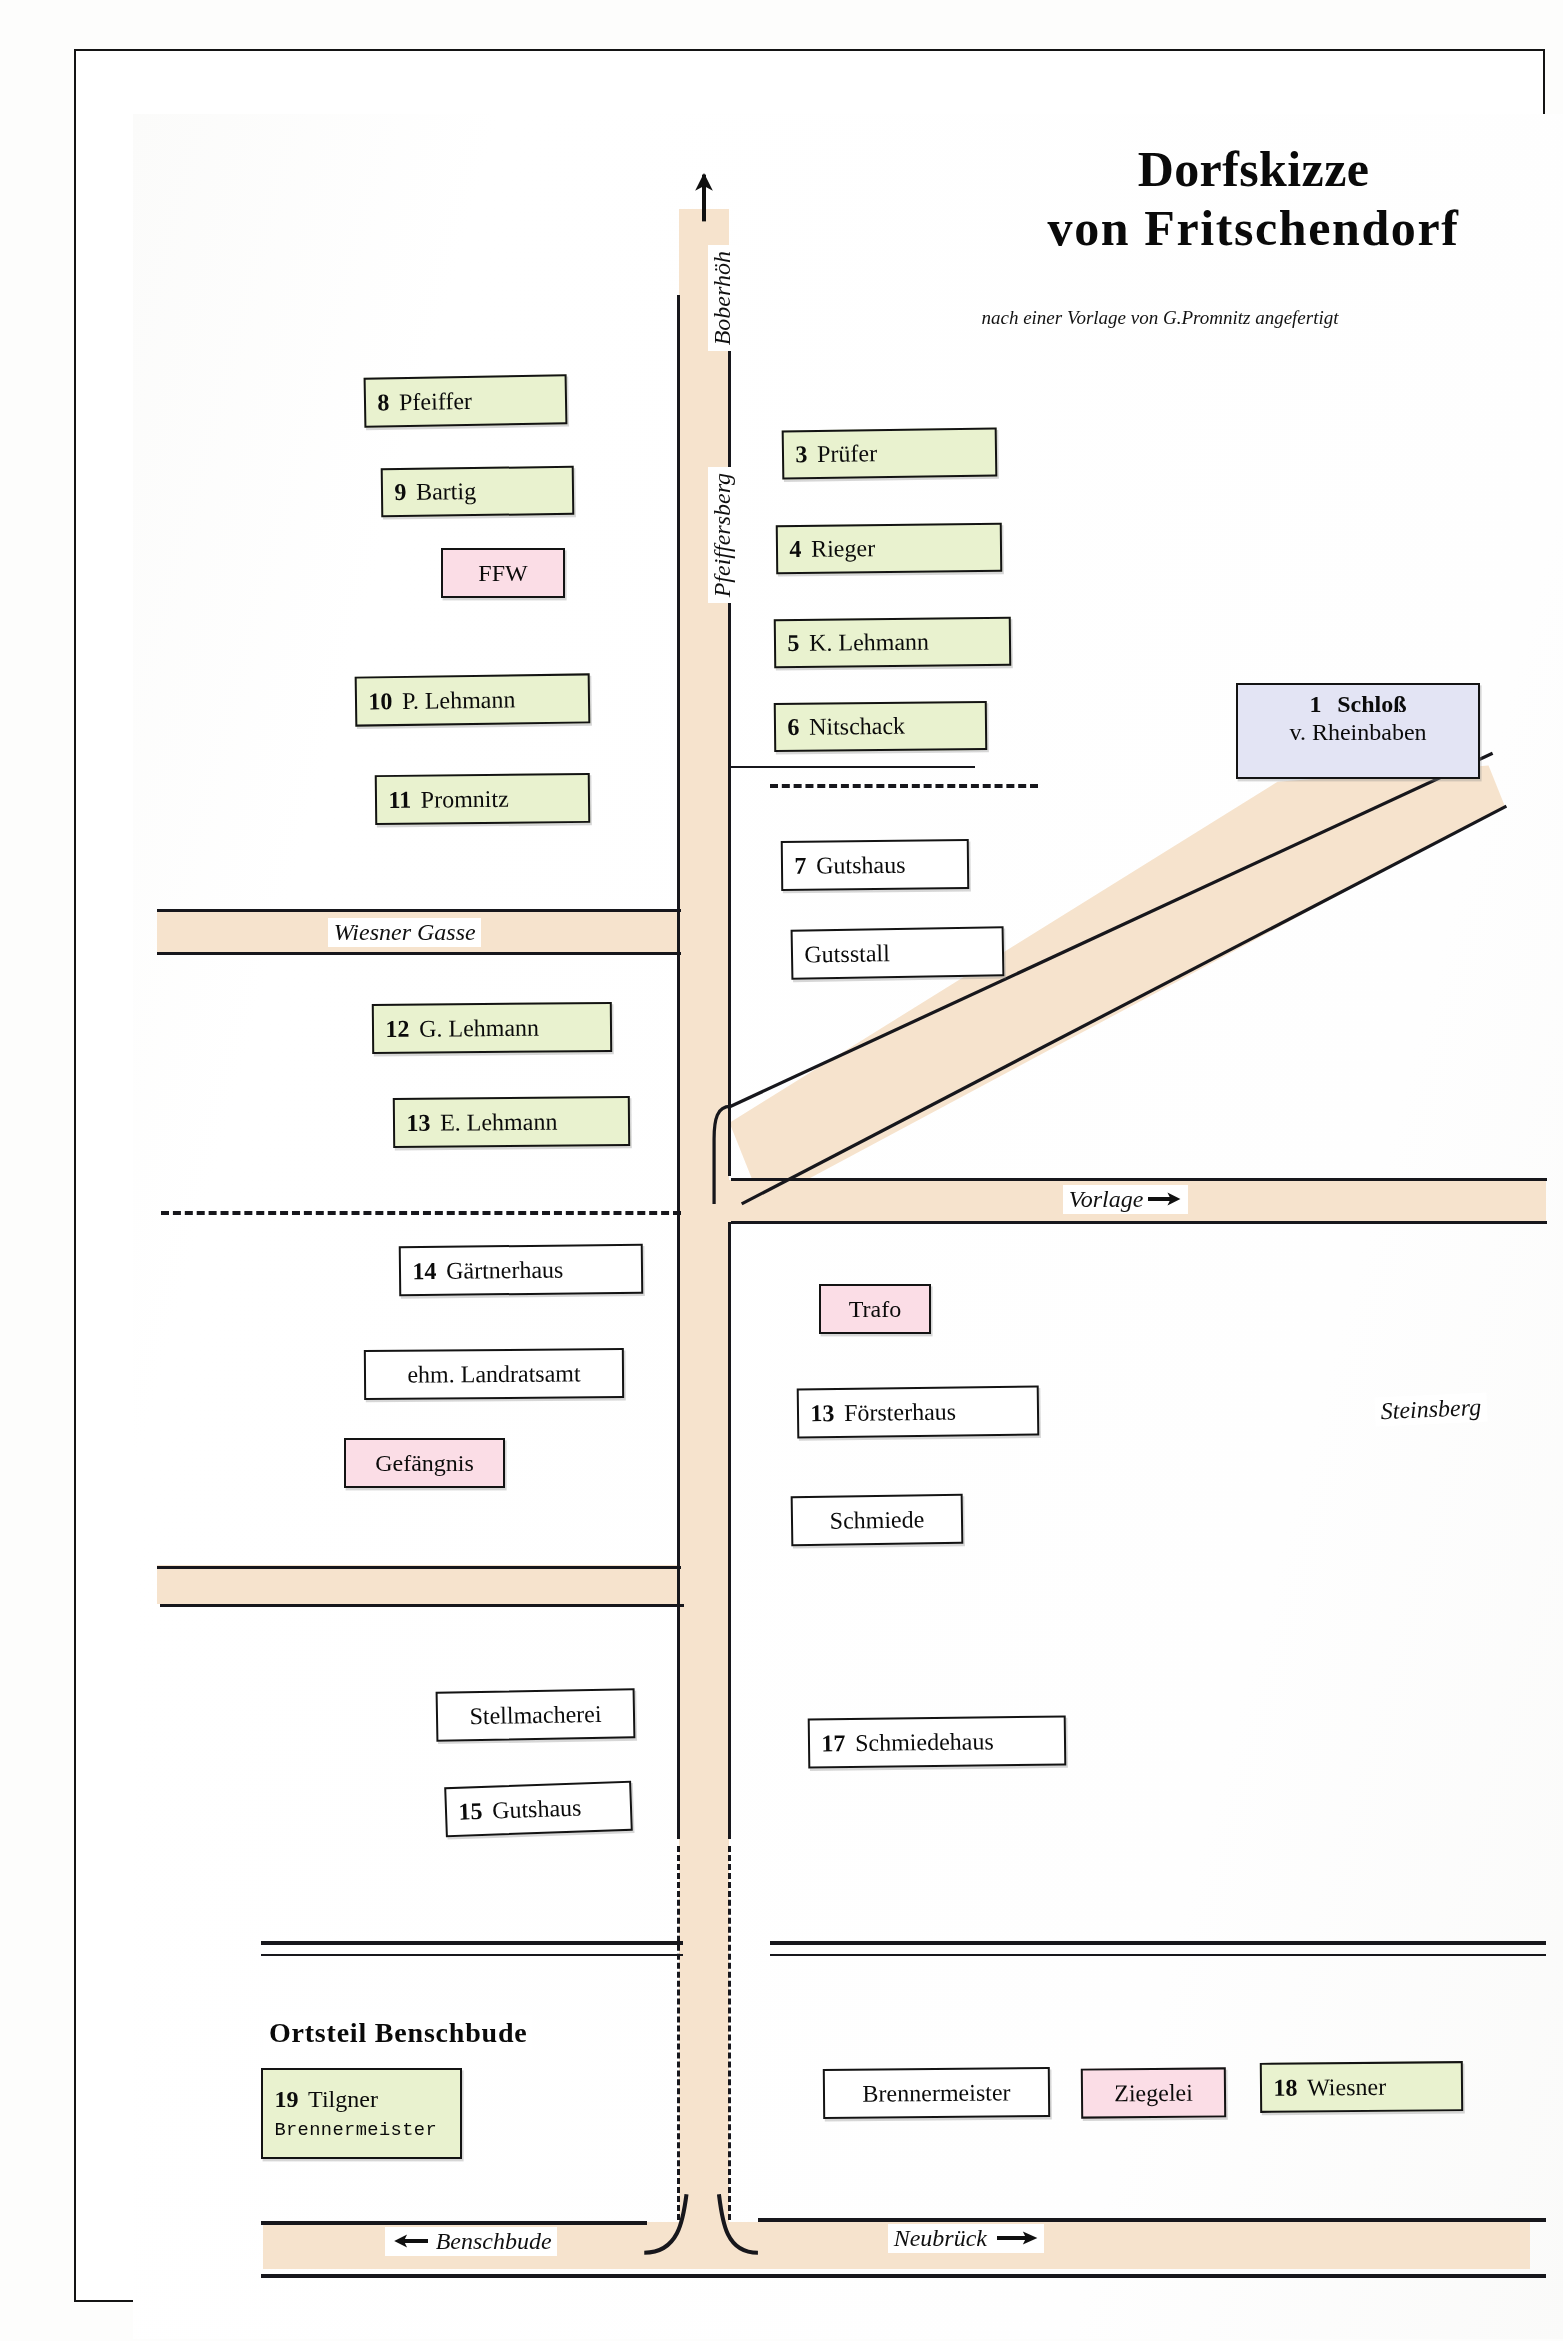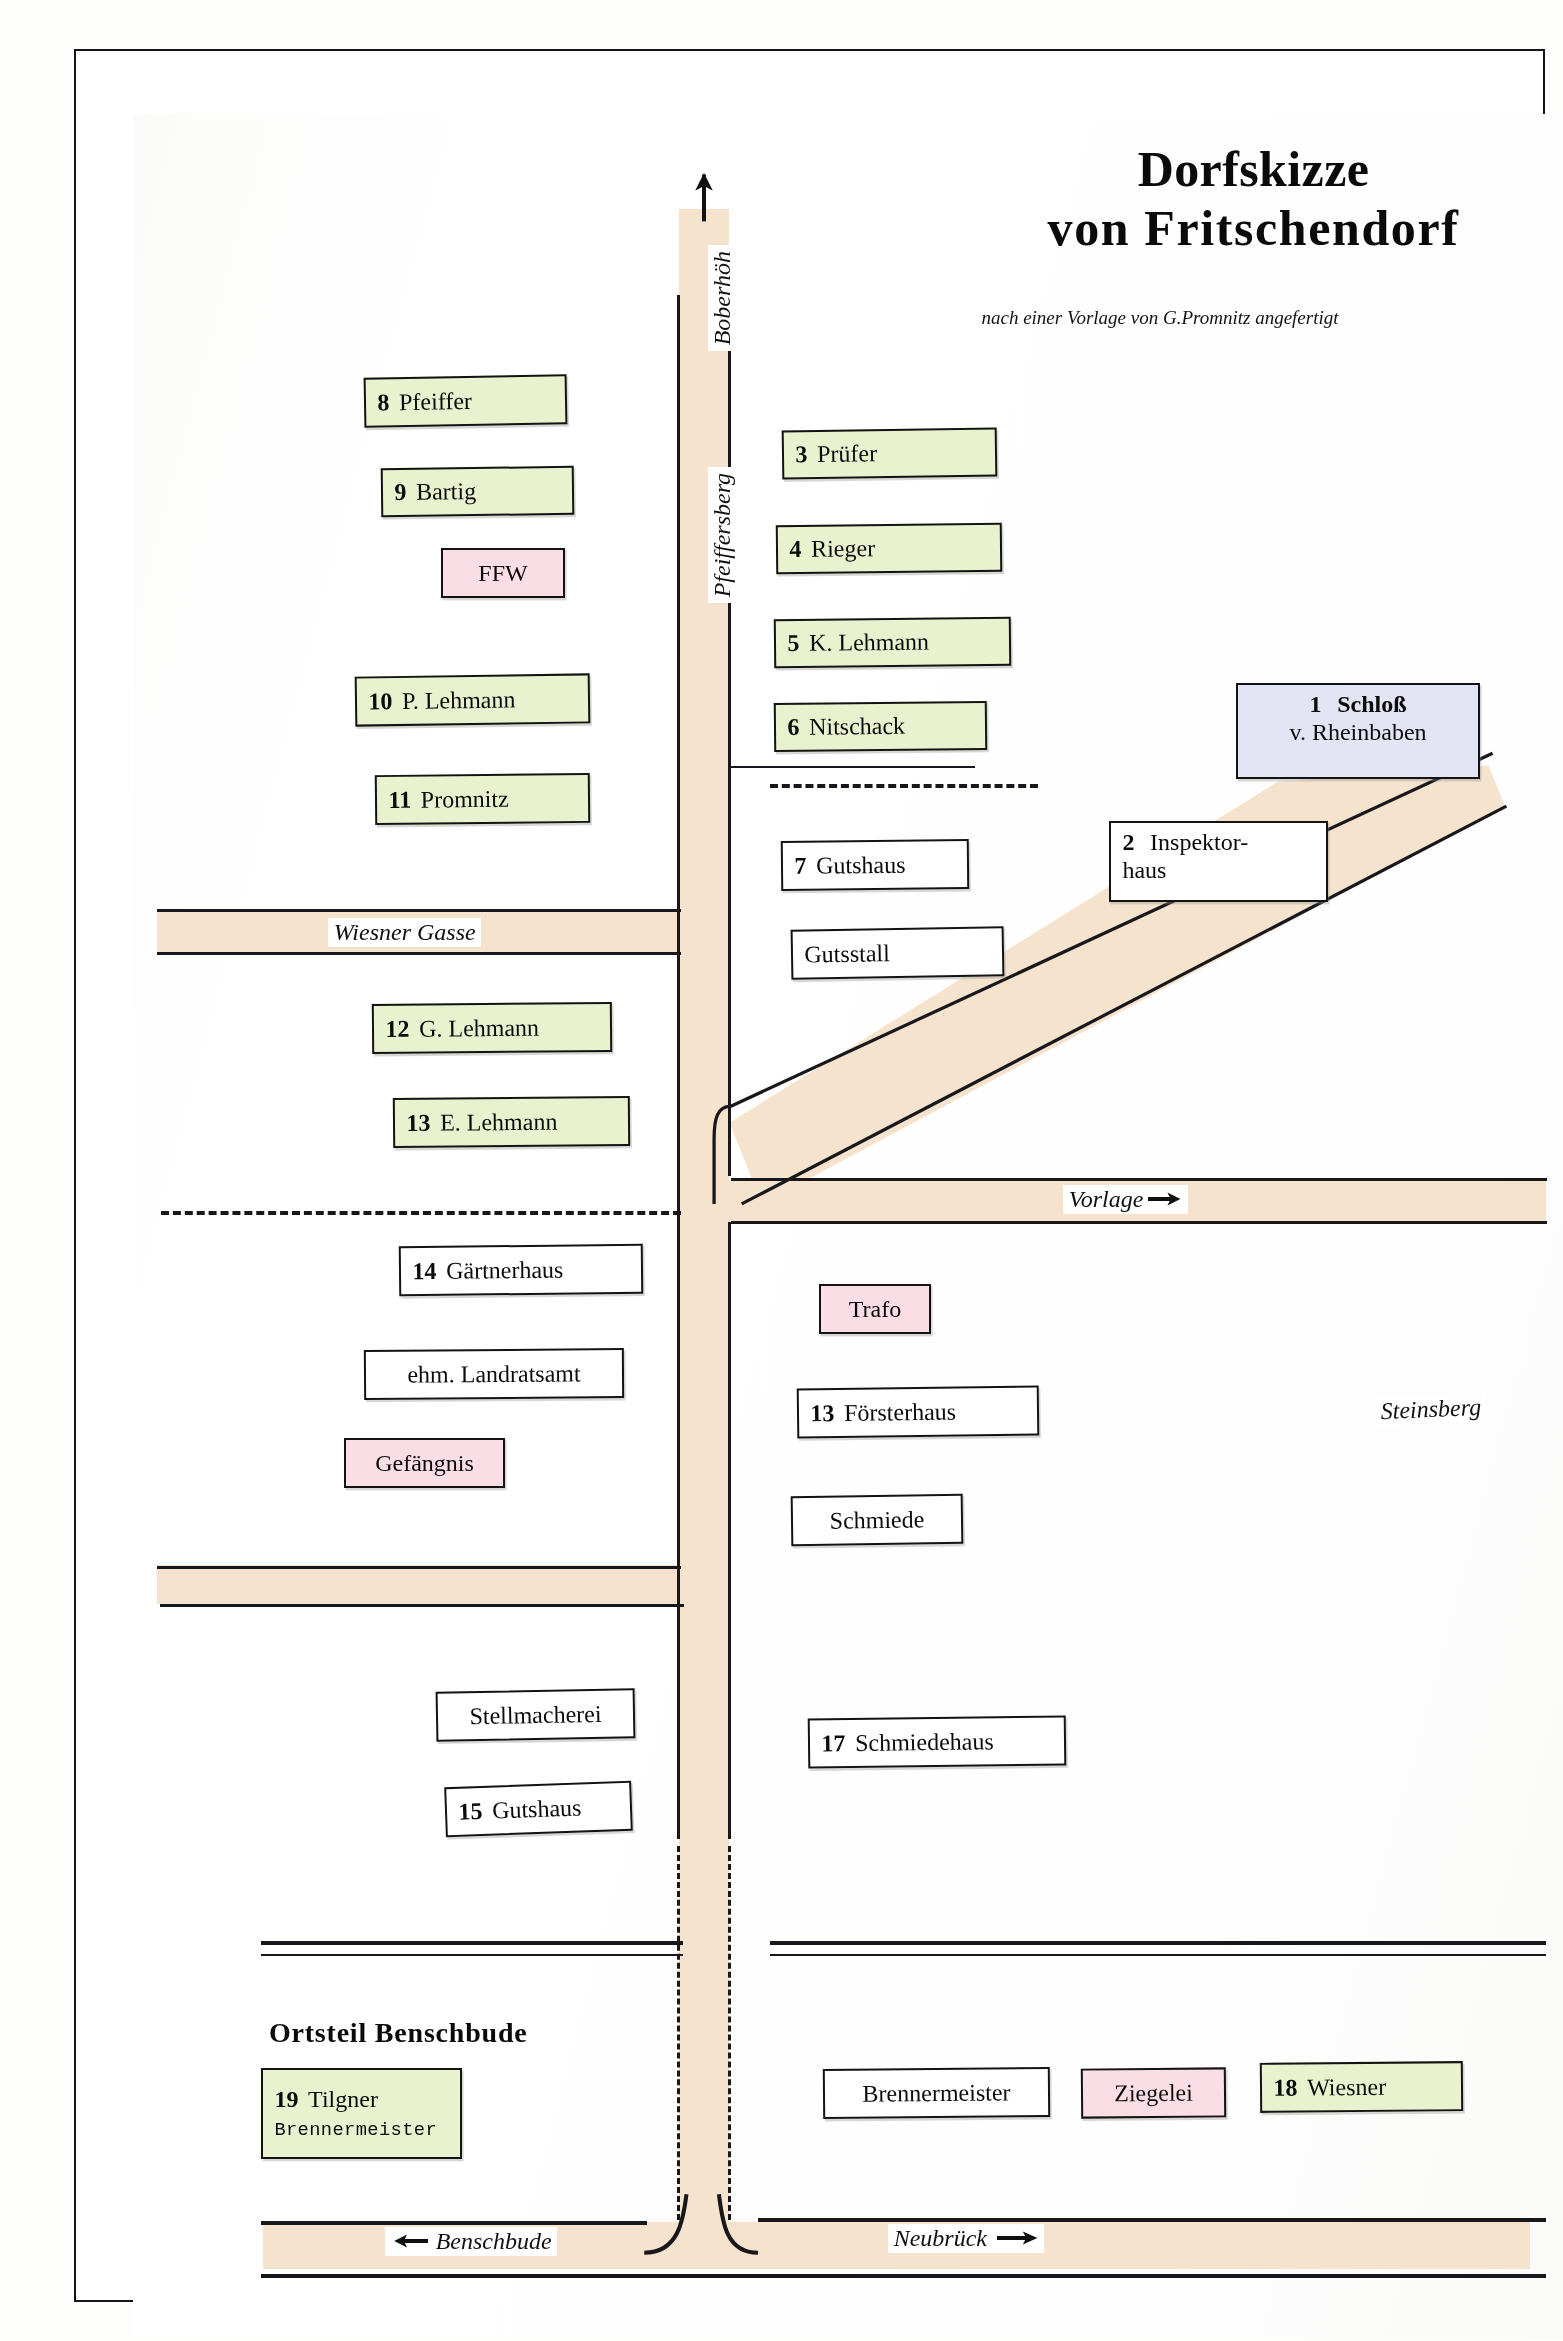--- a/index.html
+++ b/index.html
@@ -325,27 +325,20 @@
     </div>
 
     <div class="card blue two-line" style="left:1160px; top:632px; width:244px; height:96px; text-align:center;">
       <div>
         <span class="num">1</span>
         <span style="font-weight:bold;">Schloß</span>
       </div>
       <div>v. Rheinbaben</div>
     </div>
 
-    <div class="card two-line" style="left:1033px; top:770px; width:219px; height:81px;">
-      <div>
-        <span class="num">2</span>
-        <span>Inspektor-</span>
-      </div>
-      <div>haus</div>
-    </div>
 
     <div class="card center" style="left:747px; top:2017px; width:227px; height:50px; transform:rotate(-0.5deg);">
       <span>Brennermeister</span>
     </div>
 
     <div class="card pink center" style="left:1005px; top:2017px; width:145px; height:50px; transform:rotate(-0.5deg);">
       <span>Ziegelei</span>
     </div>
 
     <div class="card green" style="left:1184px; top:2011px; width:203px; height:50px; transform:rotate(-0.5deg);">

